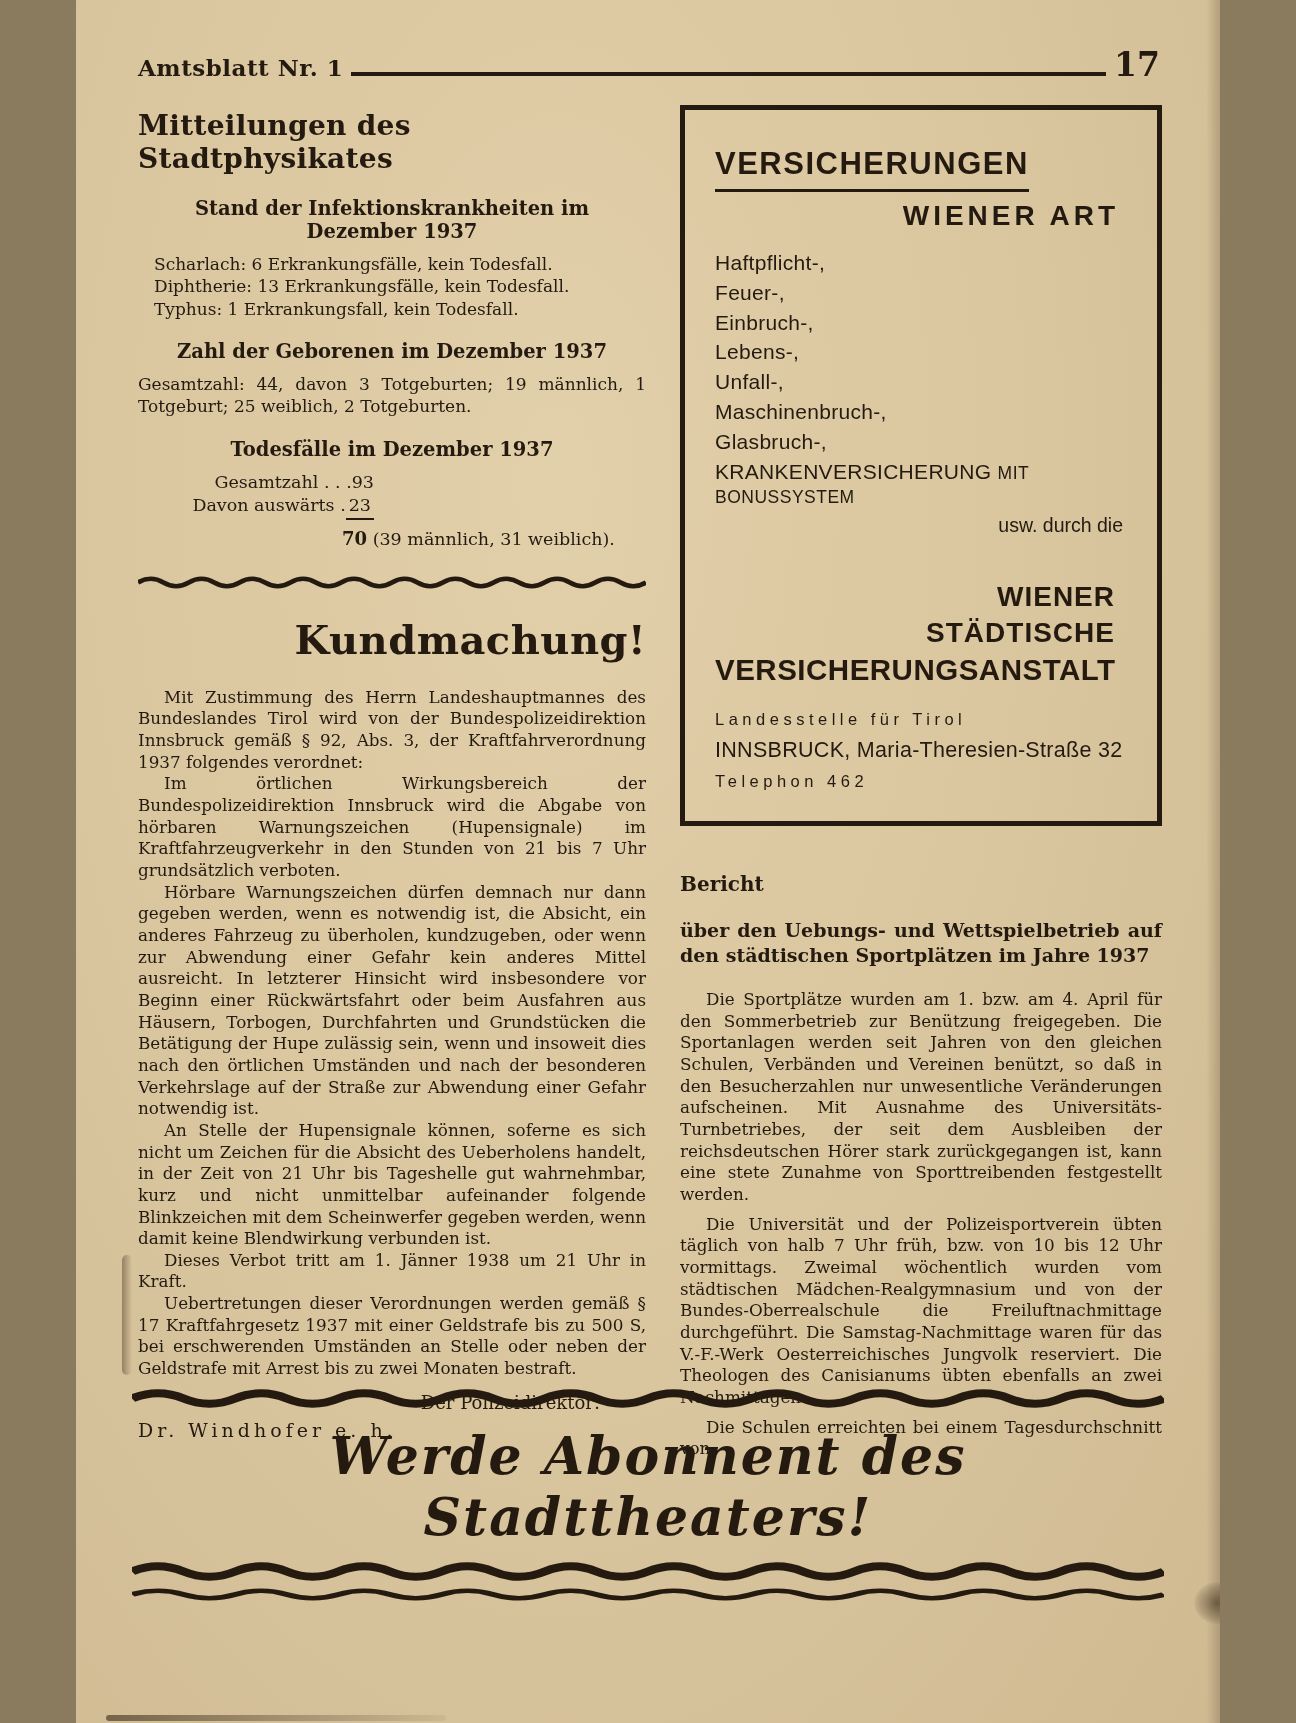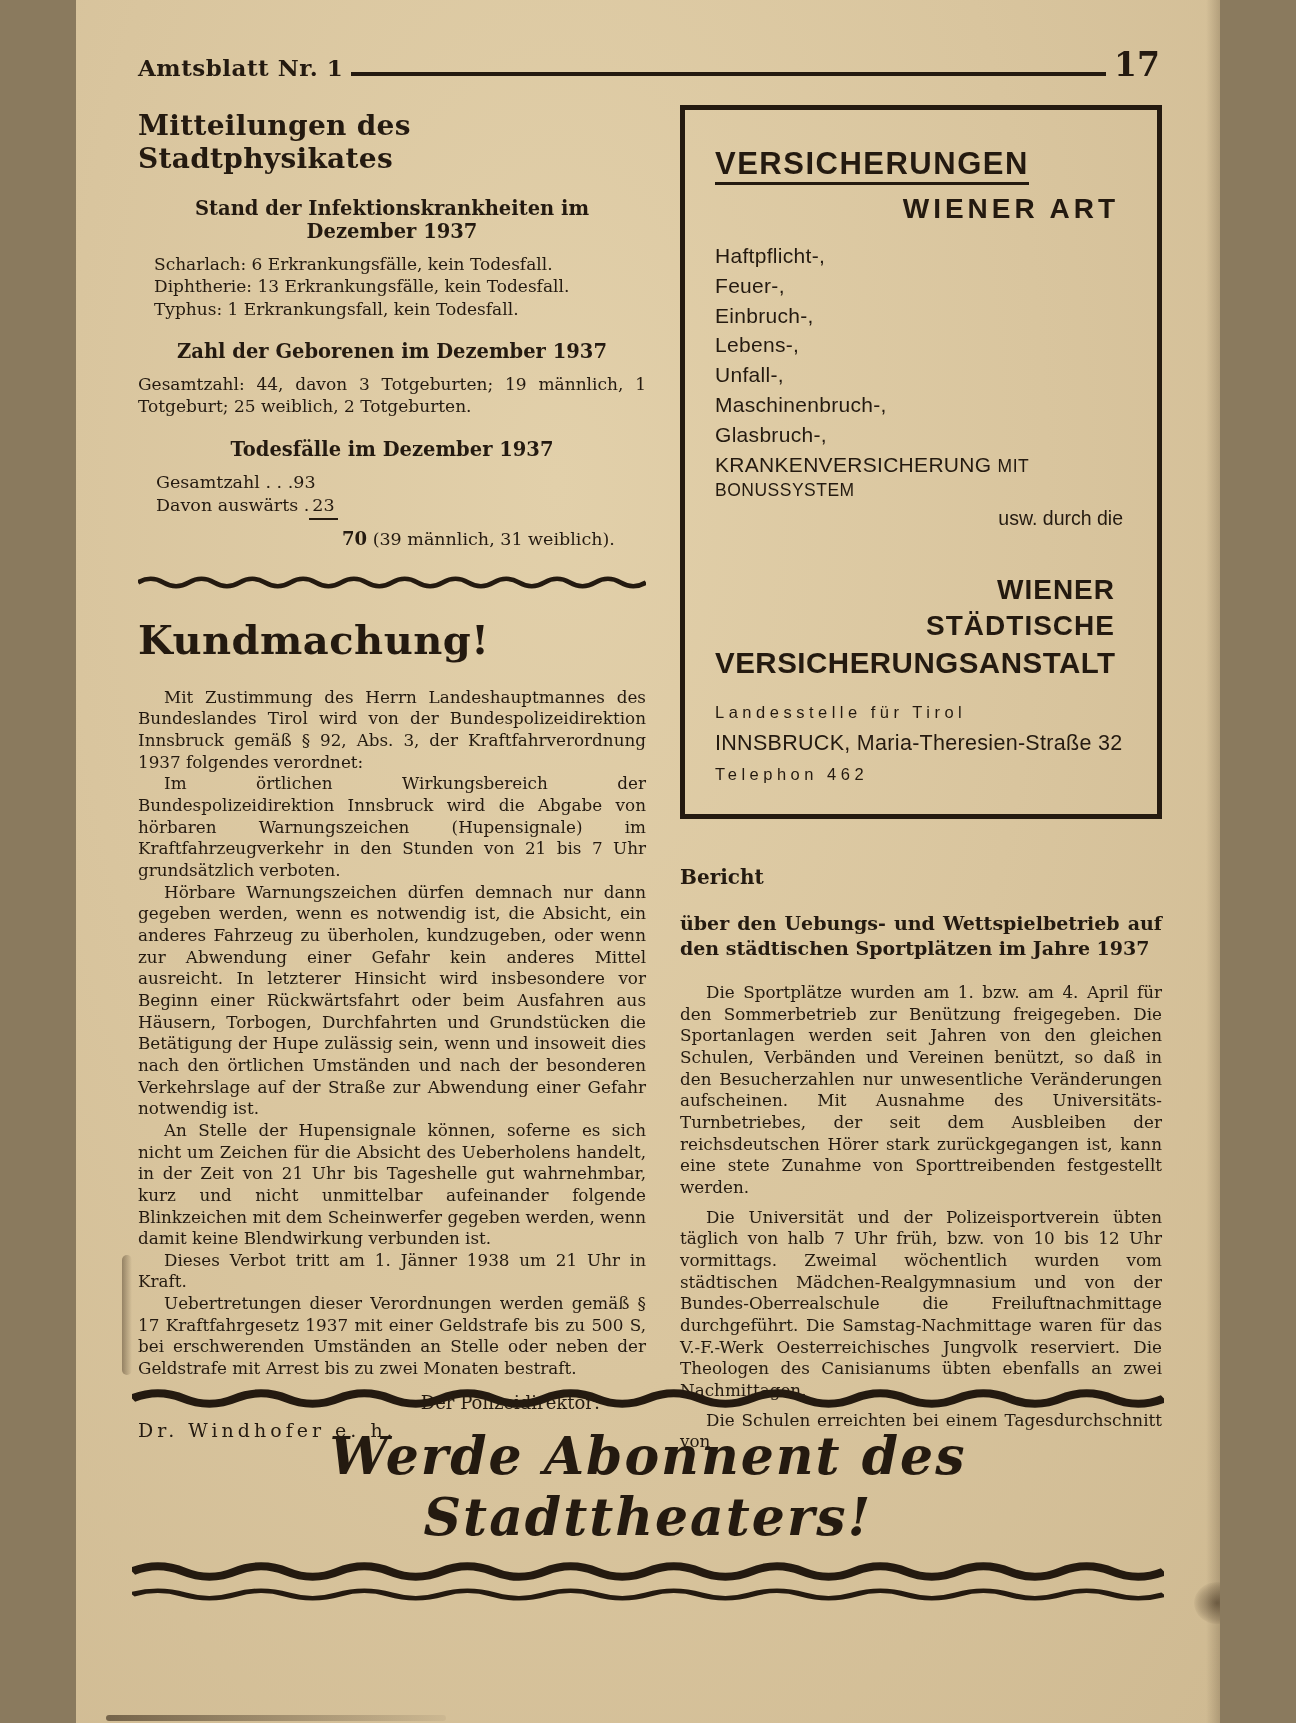--- a/index.html
+++ b/index.html
@@ -21,36 +21,36 @@
   
   .columns { display: flex; gap: 34px; padding: 24px 58px 0 62px; }
   .col-left  { width: 508px; flex: none; }
   .col-right { flex: 1; min-width: 0; }
   
   .title-main { font-size: 28px; font-weight: bold; margin: 4px 0 22px 0; letter-spacing: 0.3px; }
   .subhead { text-align: center; font-weight: bold; font-size: 19.5px; margin: 20px 0 10px 0; }
   .bodytext { font-size: 17px; line-height: 1.3; text-align: justify; }
   .bodyline { font-size: 17px; line-height: 1.32; padding-left: 16px; }
   .sum-block { margin: 6px 0 0 18px; font-size: 17.5px; }
-  .sum-row { display: flex; justify-content: flex-start; width: 218px; line-height: 1.35; }
+  .sum-row { display: flex; justify-content: flex-end; width: 218px; line-height: 1.35; }
   .sum-row .underlined { border-bottom: 2px solid #241a10; padding: 0 3px; }
   .sum-result { margin: 8px 0 0 186px; font-size: 17.5px; }
   .sum-result b { font-size: 18px; }
   .wavy { display: block; width: 100%; height: 15px; margin: 26px 0 24px 0; }
-  .kund-title { text-align: left; font-size: 40px; font-weight: bold; margin: 26px 0 24px 0; letter-spacing: 0.5px; }
+  .kund-title { text-align: right; font-size: 40px; font-weight: bold; margin: 26px 0 24px 0; letter-spacing: 0.5px; }
   .para { text-indent: 26px; margin: 0; font-size: 16.8px; line-height: 1.29; text-align: justify; }
   .sig-role { text-align: right; padding-right: 46px; font-size: 18px; margin-top: 12px; }
   .sig-name { text-align: left; padding-right: 16px; font-size: 19px; letter-spacing: 4px; margin-top: 6px; }
   
   .ad-box {
     border: 5px solid #241a10;
     padding: 36px 26px 30px 30px;
     font-family: "Liberation Sans", sans-serif;
   }
-  .ad-title { display: inline-block; font-size: 31px; font-weight: bold; letter-spacing: 1.5px; border-bottom: 3px solid #241a10; margin: 0; }
+  .ad-title { display: inline-block; font-size: 31px; font-weight: bold; letter-spacing: 1.5px; border-bottom: 3px solid #241a10; padding-bottom: 7px; margin: 0; }
   .ad-subtitle { text-align: right; font-size: 28px; font-weight: bold; letter-spacing: 4px; margin: 8px 12px 16px 0; }
   .ad-item { font-size: 21px; line-height: 1.42; letter-spacing: 0.3px; }
   .ad-kranken { font-size: 21px; margin-top: 3px; letter-spacing: 0.3px; }
   .ad-kranken .small { font-size: 17.5px; letter-spacing: 0.5px; }
   .ad-usw { text-align: right; font-size: 19.5px; margin: 6px 8px 0 0; }
   .ad-company { text-align: right; padding-right: 16px; margin-top: 42px; font-weight: bold; line-height: 1.3; }
   .ad-co-1, .ad-co-2 { font-size: 28px; letter-spacing: 1px; }
   .ad-co-3 { font-size: 29.5px; letter-spacing: 0.5px; }
   .ad-branch { font-size: 16.5px; letter-spacing: 4.5px; margin-top: 20px; }
   .ad-address { font-size: 21.5px; margin-top: 9px; letter-spacing: 0.3px; }

